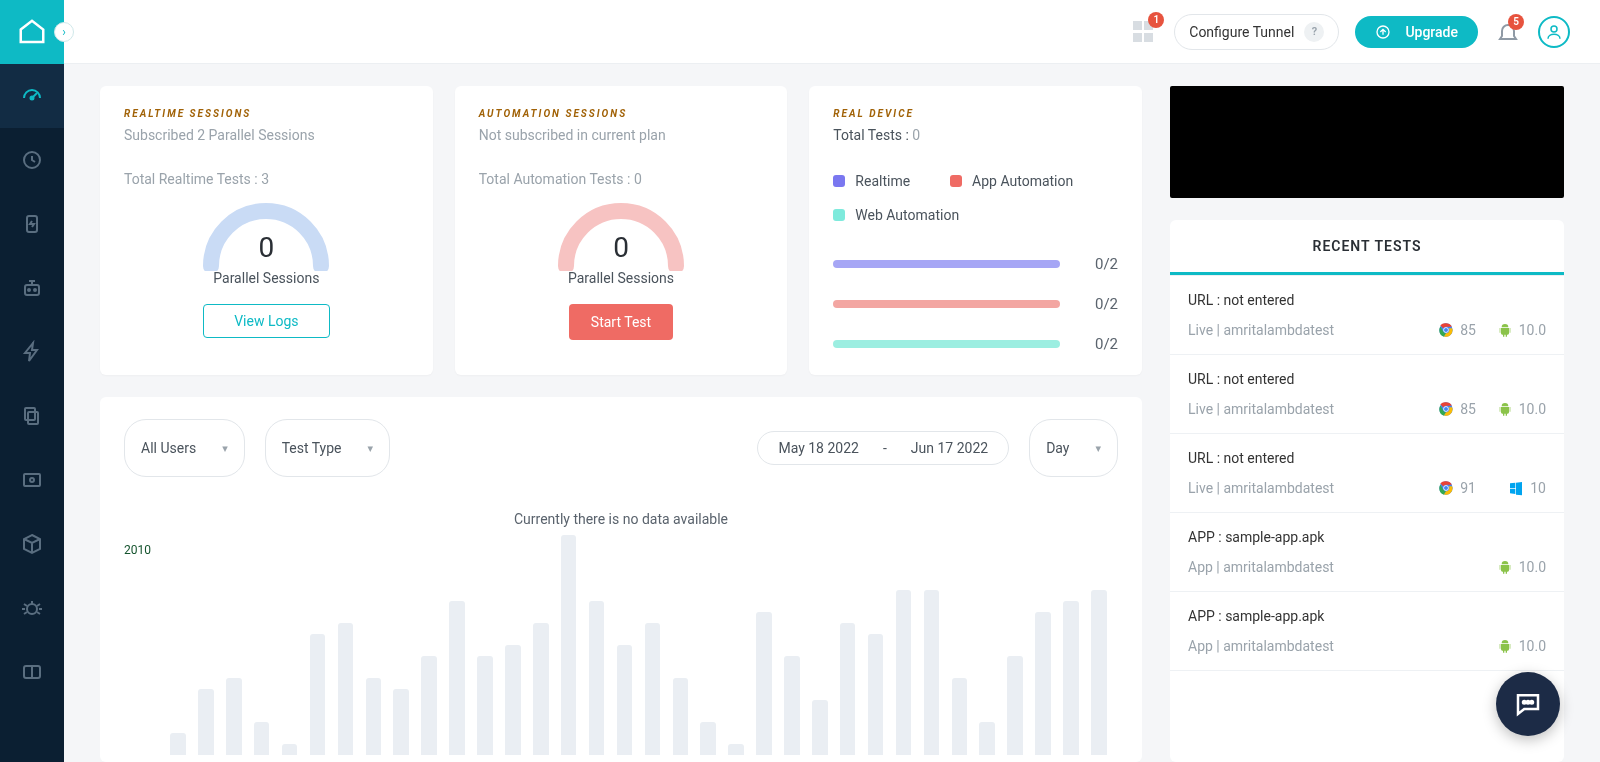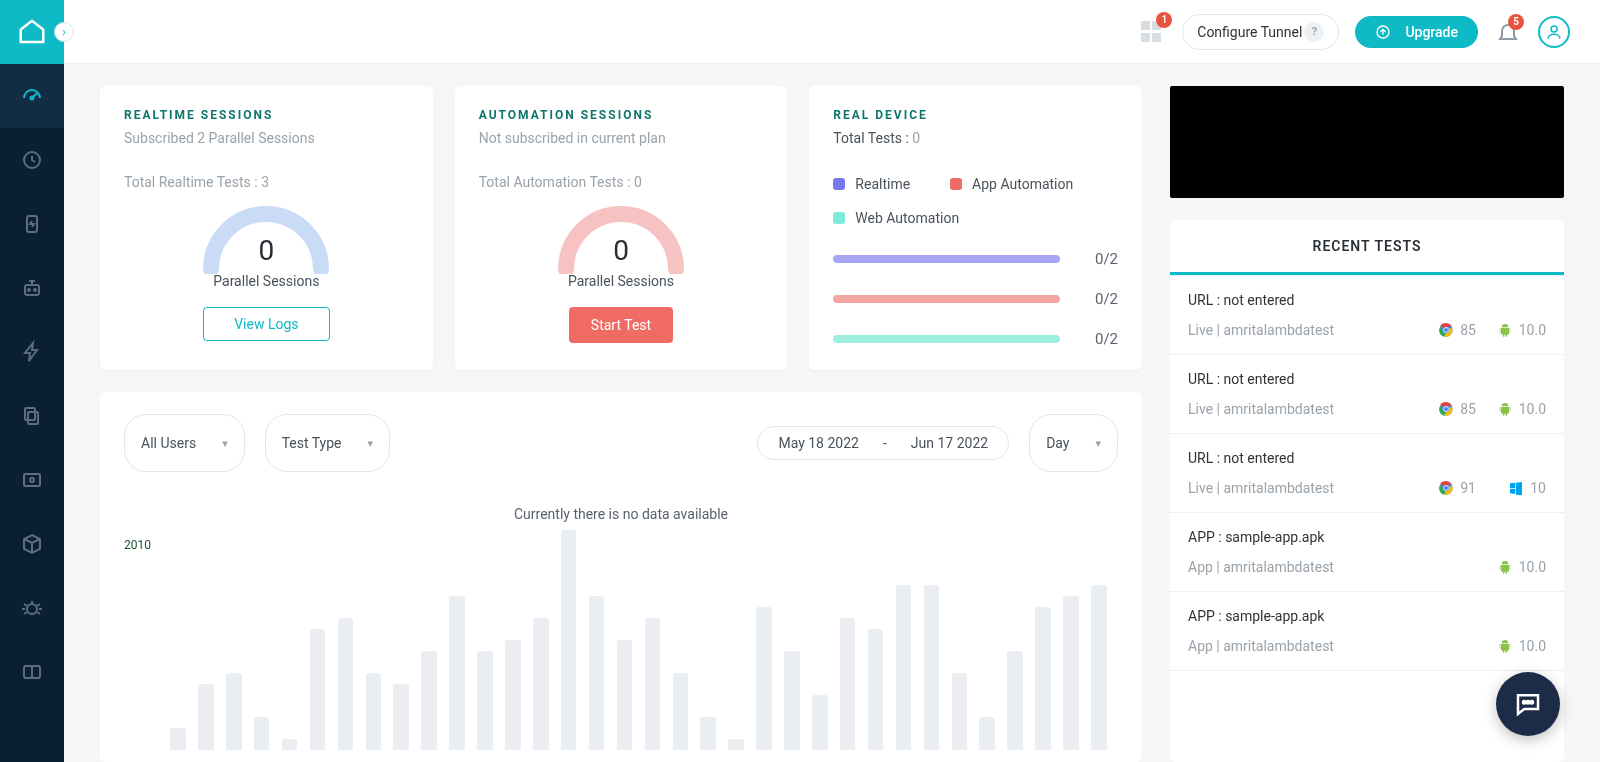--- a/index.html
+++ b/index.html
@@ -11,46 +11,46 @@
 .logo-arrow { position:absolute; right:-10px; top:50%; transform:translateY(-50%); width:20px; height:20px; border-radius:50%; background:#fff; display:flex; align-items:center; justify-content:center; color:#0ebac5; font-size:12px; border:1px solid #d0e8ea; }
 .nav-item { width:64px; height:64px; display:flex; align-items:center; justify-content:center; color:#5a6e80; cursor:pointer; }
 .nav-item.active { background:#122c44; color:#0ebac5; }
 .nav-item svg { width:24px; height:24px; }
 
 .main { flex:1; display:flex; flex-direction:column; }
 .topbar { height:64px; background:#fff; border-bottom:1px solid #eceff2; display:flex; align-items:center; justify-content:flex-end; padding:0 30px; gap:16px; }
 .grid-btn { position:relative; width:28px; height:28px; display:flex; flex-wrap:wrap; gap:2px; cursor:pointer; padding:3px;}
 .grid-btn span{ width:9px; height:9px; background:#d8dde2; }
 .badge-red { position:absolute; top:-6px; right:-6px; background:#e7533e; color:#fff; font-size:10px; border-radius:50%; width:16px; height:16px; display:flex; align-items:center; justify-content:center; font-weight:600;}
-.configure-btn { border:1px solid #e2e6ea; background:#fff; border-radius:22px; padding:7px 14px; display:flex; align-items:center; gap:2px; font-size:14px; color:#333; cursor:pointer;}
+.configure-btn { border:1px solid #e2e6ea; background:#fff; border-radius:22px; padding:7px 14px; display:flex; align-items:center; gap:10px; font-size:14px; color:#333; cursor:pointer;}
 .configure-btn .q { width:20px; height:20px; border-radius:50%; background:#eef1f3; color:#98a2ab; font-size:11px; display:flex; align-items:center; justify-content:center; font-weight:600;}
 .upgrade-btn { background:#0ebac5; color:#fff; border:none; border-radius:22px; padding:8px 20px; display:flex; align-items:center; gap:14px; font-size:14px; font-weight:500; cursor:pointer;}
 .bell { position:relative; width:28px; height:28px; color:#8f9aa5; cursor:pointer; display:flex; align-items:center; justify-content:center;}
 .avatar { width:32px; height:32px; border:2px solid #0ebac5; border-radius:50%; display:flex; align-items:center; justify-content:center; color:#0ebac5; cursor:pointer;}
 
 .content { flex:1; padding:22px 36px 0 36px; display:flex; gap:28px; overflow:hidden;}
 .left-col { flex:1; display:flex; flex-direction:column; gap:22px; }
 .cards-row { display:flex; gap:22px; }
 .card { background:#fff; border-radius:6px; padding:22px 24px; flex:1; box-shadow:0 1px 2px rgba(0,0,0,0.03); display:flex; flex-direction:column; }
-.card-title { font-size:12px; font-weight:700; letter-spacing:2px; color:#0f766e; text-transform:uppercase; }
+.card-title { font-size:10px; font-weight:700; letter-spacing:2px; color:#a16207; text-transform:uppercase;font-style:italic; }
 .card-sub { font-size:14px; color:#9aa3ab; margin-top:8px; }
 .card-stat { font-size:14px; color:#4a535c; margin-top:28px; }
 .card-stat span { color:#9aa3ab; }
 .gauge-wrap { text-align:center; margin-top:14px;}
 .gauge { width:140px; height:70px; margin:0 auto; }
 .gauge-val { font-size:28px; color:#2a2f35; margin-top:-44px; position:relative;}
 .gauge-label { font-size:14px; color:#4a535c; margin-top:6px;}
 .card-action { display:flex; justify-content:center; margin-top:18px;}
 .btn-outline { border:1px solid #0ebac5; color:#0ebac5; background:#fff; border-radius:4px; padding:8px 30px; font-size:14px; cursor:pointer;}
 .btn-red { border:none; background:#ef6b64; color:#fff; border-radius:4px; padding:10px 22px; font-size:14px; cursor:pointer;}
 
 .legend { display:flex; flex-wrap:wrap; gap:18px 40px; margin-top:30px; font-size:14px; color:#4a535c;}
 .legend-item { display:flex; align-items:center; gap:10px; }
 .swatch { width:12px; height:12px; border-radius:3px; }
-.bars { margin-top:24px; display:flex; flex-direction:column; gap:22px; }
+.bars { margin-top:32px; display:flex; flex-direction:column; gap:22px; }
 .bar-row { display:flex; align-items:center; gap:18px; }
 .bar { flex:1; height:8px; border-radius:4px; }
 .bar-val { font-size:15px; color:#5a636d; width:40px; text-align:right;}
 
 .chart-card { background:#fff; border-radius:6px; padding:22px 24px 0 24px; flex:1; display:flex; flex-direction:column; min-height:0;}
 .filters { display:flex; align-items:center; gap:20px; }
 .select { border:1px solid #e2e6ea; border-radius:22px; padding:20px 16px; font-size:14px; color:#4a535c; display:flex; align-items:center; gap:26px; cursor:pointer; background:#fff;}
 .select .chev { color:#9aa3ab; font-size:11px;}
 .date-pill { border:1px solid #e2e6ea; border-radius:22px; padding:8px 20px; font-size:14px; color:#4a535c; display:flex; align-items:center; gap:24px; cursor:pointer; background:#fff;}
 .chart-msg { text-align:center; color:#5a636d; font-size:14px; margin-top:34px;}

